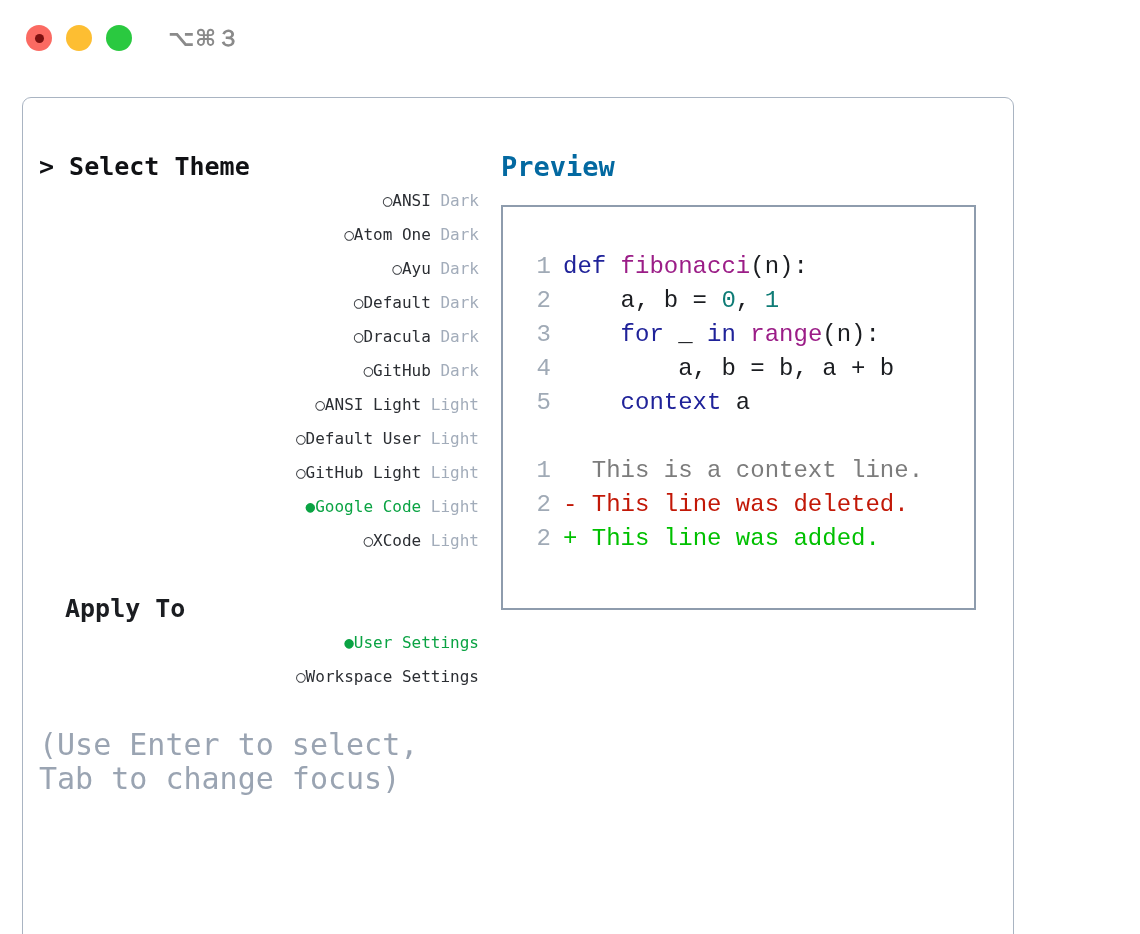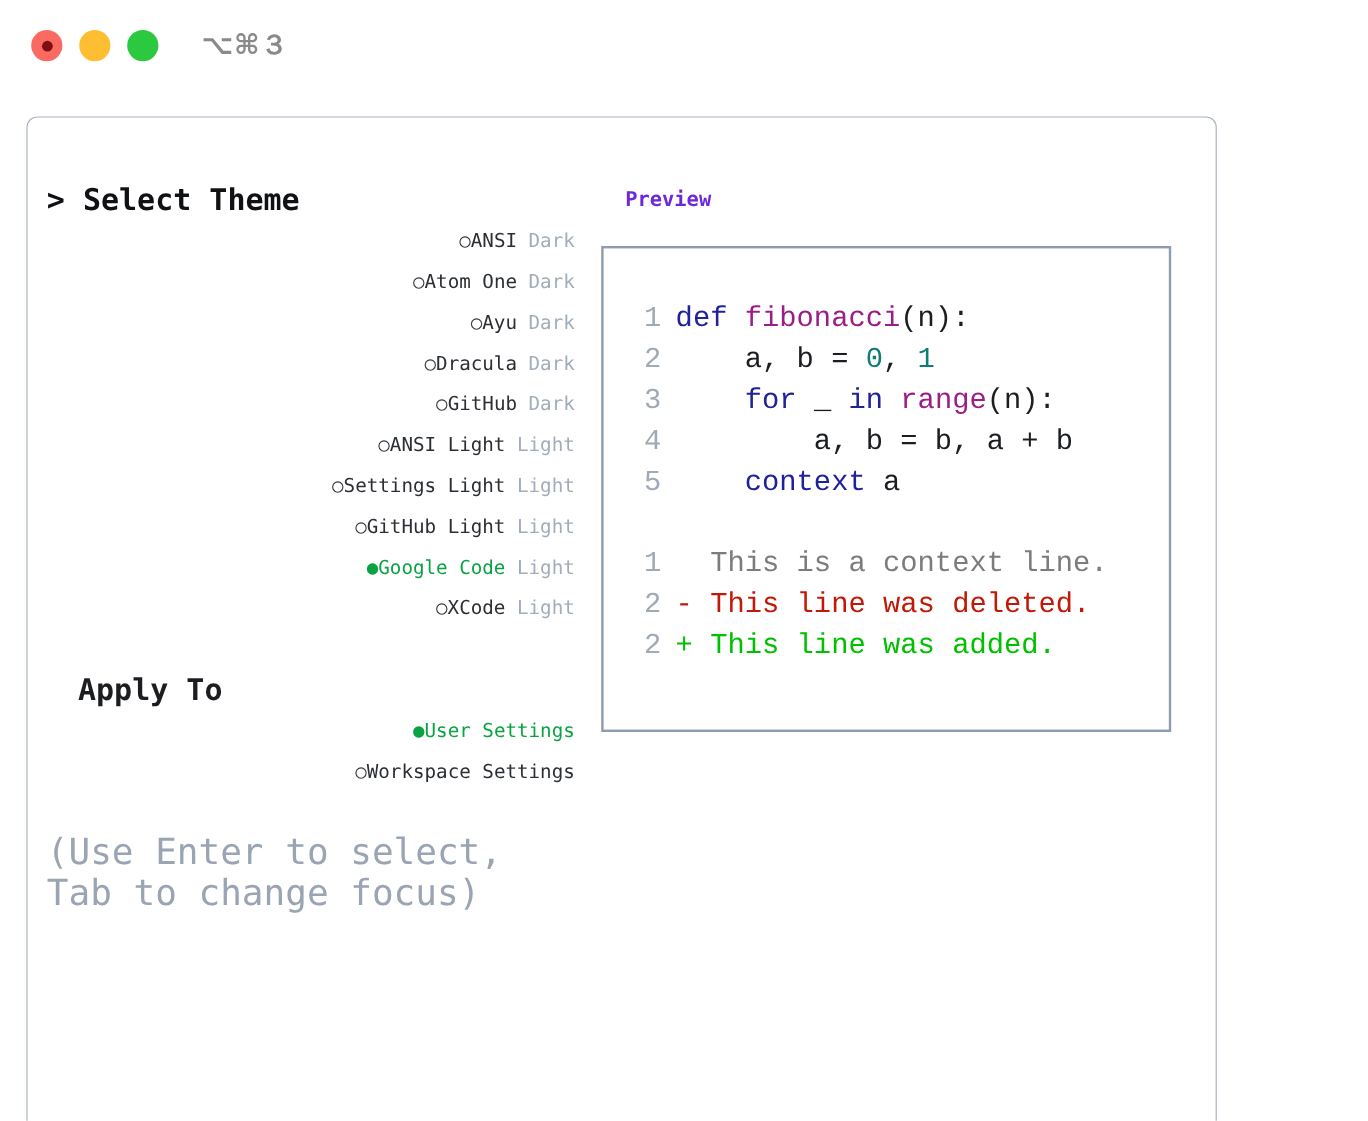--- a/index.html
+++ b/index.html
@@ -138,25 +138,24 @@
 
   
   .right-col {
     position: absolute;
     left: 478px;
     top: 52px;
     width: 492px;
   }
   .preview-title {
     font-family: "DejaVu Sans Mono", monospace;
-    font-size: 17px;
-    font-weight: 700;
-    color: #6d28d9;
-    line-height: 34px;
-    margin-left: 20px;
+    font-size: 27px;
+    font-weight: 700;
+    color: #0369a1;
+    line-height: 34px;
   }
   .preview-box {
     margin-top: 21px;
     width: 475px;
     height: 405px;
     border: 2px solid #8e9cad;
     background: #ffffff;
     box-sizing: border-box;
     padding: 43px 0 0 18px;
   }
@@ -203,24 +202,25 @@
   <div class="panel">
 
     <div class="left-col">
 
       <div class="section-header">&gt; Select Theme</div>
 
       <div id="theme-list">
           <div class="opt-row"><span class="bullet">○</span><span class="opt-label">ANSI</span><span> </span><span class="opt-variant">Dark</span></div>
           <div class="opt-row"><span class="bullet">○</span><span class="opt-label">Atom One</span><span> </span><span class="opt-variant">Dark</span></div>
           <div class="opt-row"><span class="bullet">○</span><span class="opt-label">Ayu</span><span> </span><span class="opt-variant">Dark</span></div>
+          <div class="opt-row"><span class="bullet">○</span><span class="opt-label">Default</span><span> </span><span class="opt-variant">Dark</span></div>
           <div class="opt-row"><span class="bullet">○</span><span class="opt-label">Dracula</span><span> </span><span class="opt-variant">Dark</span></div>
           <div class="opt-row"><span class="bullet">○</span><span class="opt-label">GitHub</span><span> </span><span class="opt-variant">Dark</span></div>
           <div class="opt-row"><span class="bullet">○</span><span class="opt-label">ANSI Light</span><span> </span><span class="opt-variant">Light</span></div>
-          <div class="opt-row"><span class="bullet">○</span><span class="opt-label">Settings Light</span><span> </span><span class="opt-variant">Light</span></div>
+          <div class="opt-row"><span class="bullet">○</span><span class="opt-label">Default User</span><span> </span><span class="opt-variant">Light</span></div>
           <div class="opt-row"><span class="bullet">○</span><span class="opt-label">GitHub Light</span><span> </span><span class="opt-variant">Light</span></div>
           <div class="opt-row selected"><span class="bullet sel">●</span><span class="opt-label">Google Code</span><span> </span><span class="opt-variant">Light</span></div>
           <div class="opt-row"><span class="bullet">○</span><span class="opt-label">XCode</span><span> </span><span class="opt-variant">Light</span></div>
         </div>
 
       <div class="spacer-block"></div>
 
       <div class="section-header unfocused" style="padding-left:26px;">Apply To</div>
 
       <div id="apply-list">

